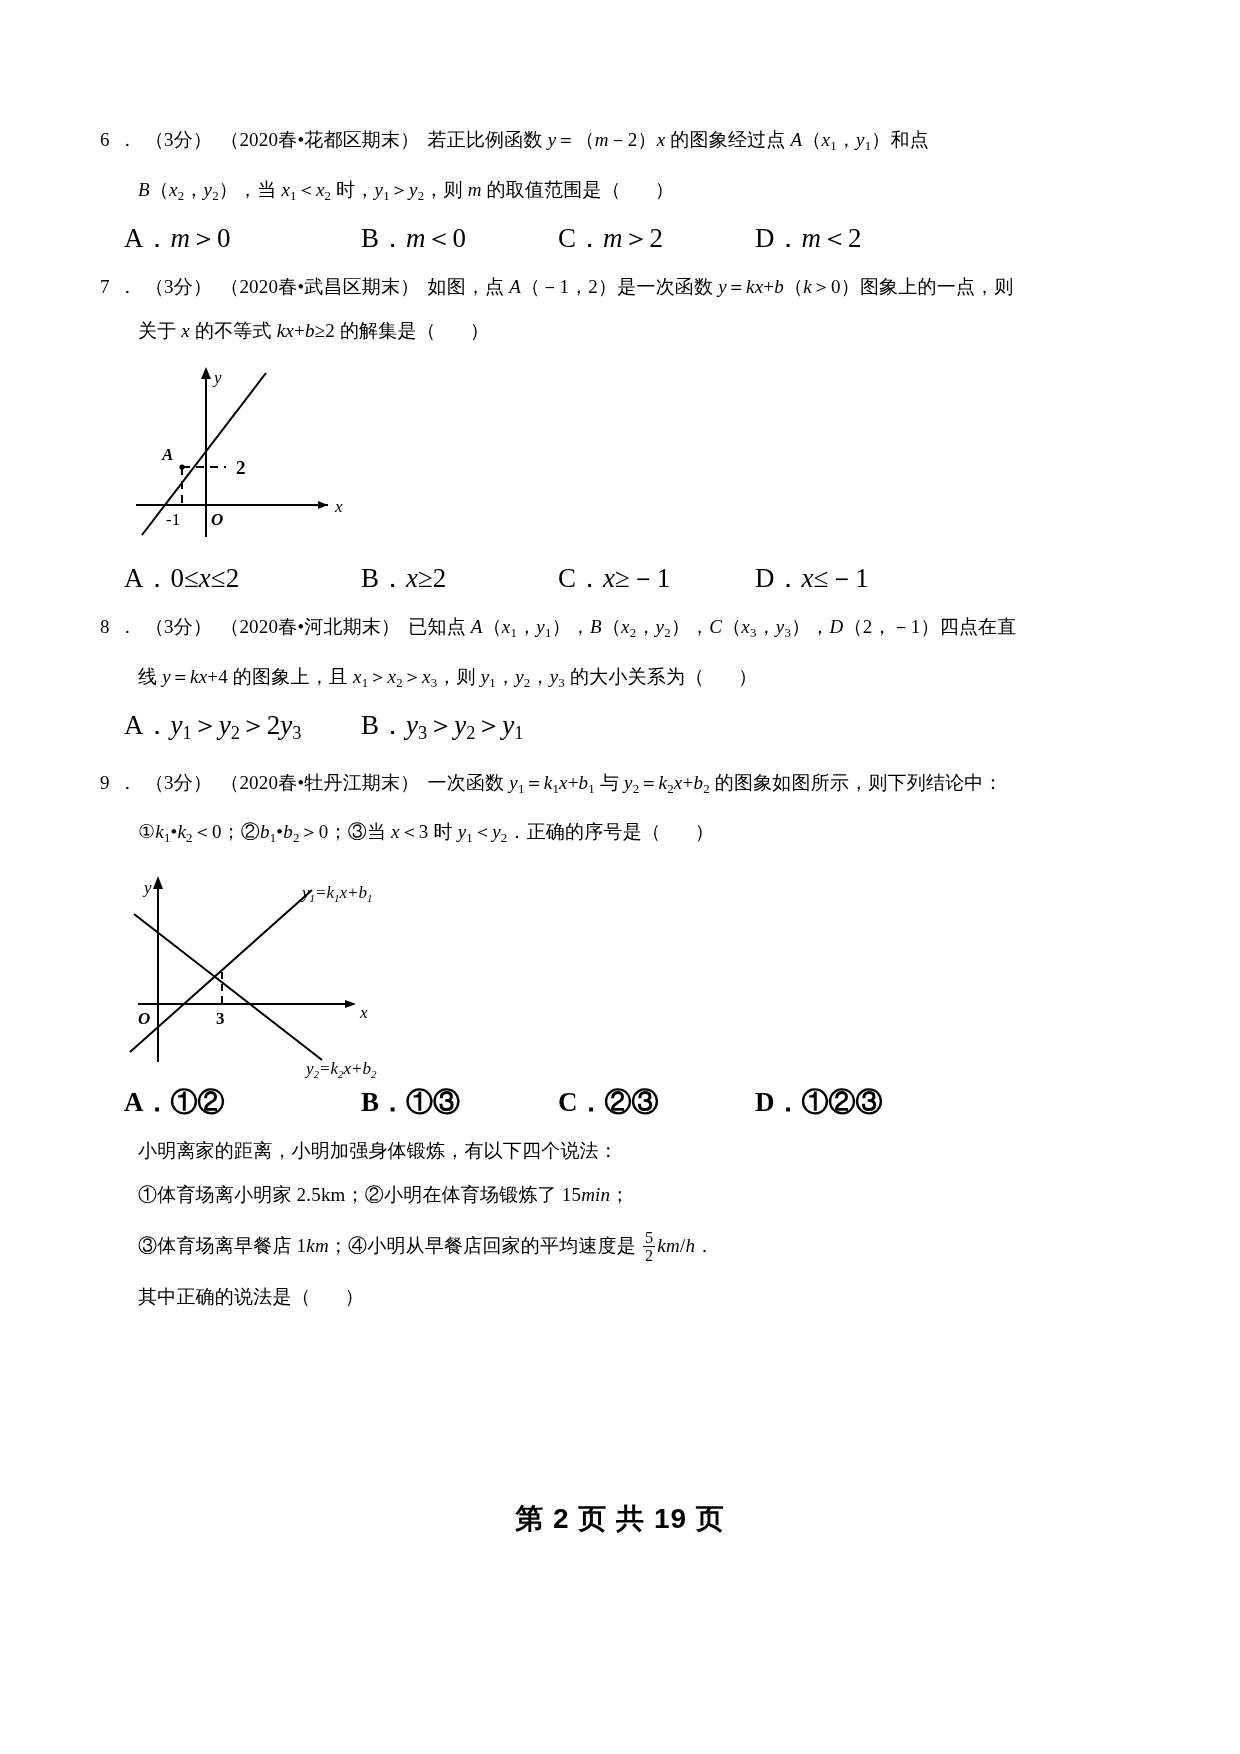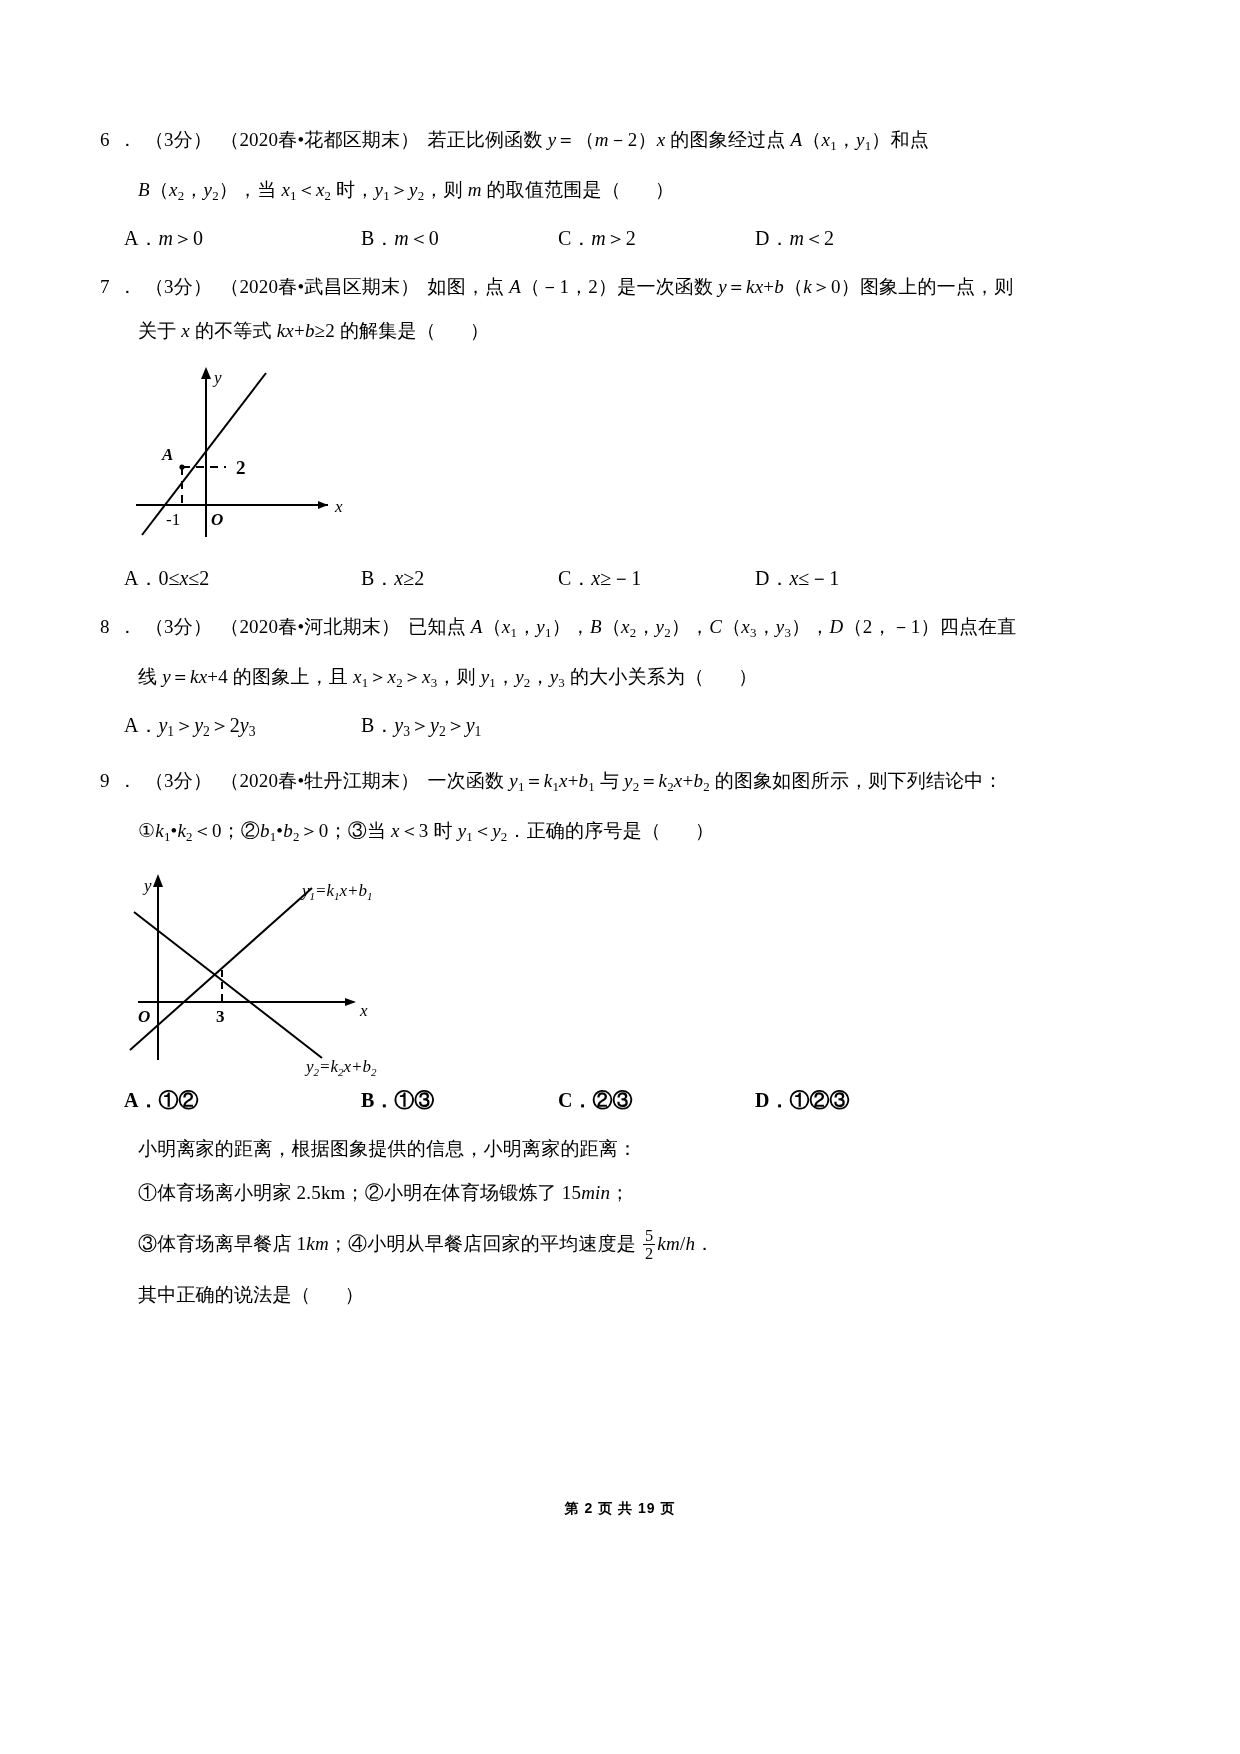--- a/index.html
+++ b/index.html
@@ -28,21 +28,21 @@
   }
   .qline{
     font-size:19px;
     line-height:44px;
     white-space:nowrap;
     letter-spacing:0.2px;
   }
   .indent{padding-left:38px;}
   .opts{
     display:flex;
-    font-size:20px;
+    font-size:27px;
     line-height:42px;
     padding-left:24px;
   }
   .opt{width:197px;flex:none;}
   .opt.o1{width:197px;}
   .opt.o2{width:197px;margin-left:40px;}
   .opt.o3{width:197px;}
   i.v{font-family:"Liberation Serif",serif;font-style:italic;}
   sub{font-size:0.68em;vertical-align:-0.28em;}
   .sp{display:inline-block;width:8px;}
@@ -53,21 +53,21 @@
   .frac .den{display:block;padding:0 2px;}
   
   .fig{position:relative;}
   .fig7{height:200px;margin-top:4px;}
   .fig9{height:215px;margin-top:6px;}
   .footer{
     position:absolute;
     left:0;right:0;
     top:1498px;
     text-align:center;
-    font-size:14px;
+    font-size:28px;
     font-family:"Liberation Sans","DejaVu Sans",sans-serif;
     font-weight:bold;
     letter-spacing:1px;
   }
   .footer .bar{
     display:inline-block;
     padding:2px 10px;
   }
 </style>
 </head>
@@ -181,21 +181,21 @@
     <div class="opts">
       <div class="opt o1"><b>A．①②</b></div>
       <div class="opt o2"><b>B．①③</b></div>
       <div class="opt o3"><b>C．②③</b></div>
       <div class="opt"><b>D．①②③</b></div>
     </div>
   </div>
 
   <div class="q">
     <div class="qline indent">
-      小明离家的距离，根据图象提供的信息，小明离家的距离：
+      小明离家的距离，小明加强身体锻炼，有以下四个说法：
     </div>
     <div class="qline indent">
       ①体育场离小明家 2.5km；②小明在体育场锻炼了 15<i class="v">min</i>；
     </div>
     <div class="qline indent" style="line-height:58px;">
       ③体育场离早餐店 1<i class="v">km</i>；④小明从早餐店回家的平均速度是 <span class="frac"><span class="num">5</span><span class="den">2</span></span><i class="v">km</i>/<i class="v">h</i>．
     </div>
     <div class="qline indent">
       其中正确的说法是（<span class="blank"></span>）
     </div>

